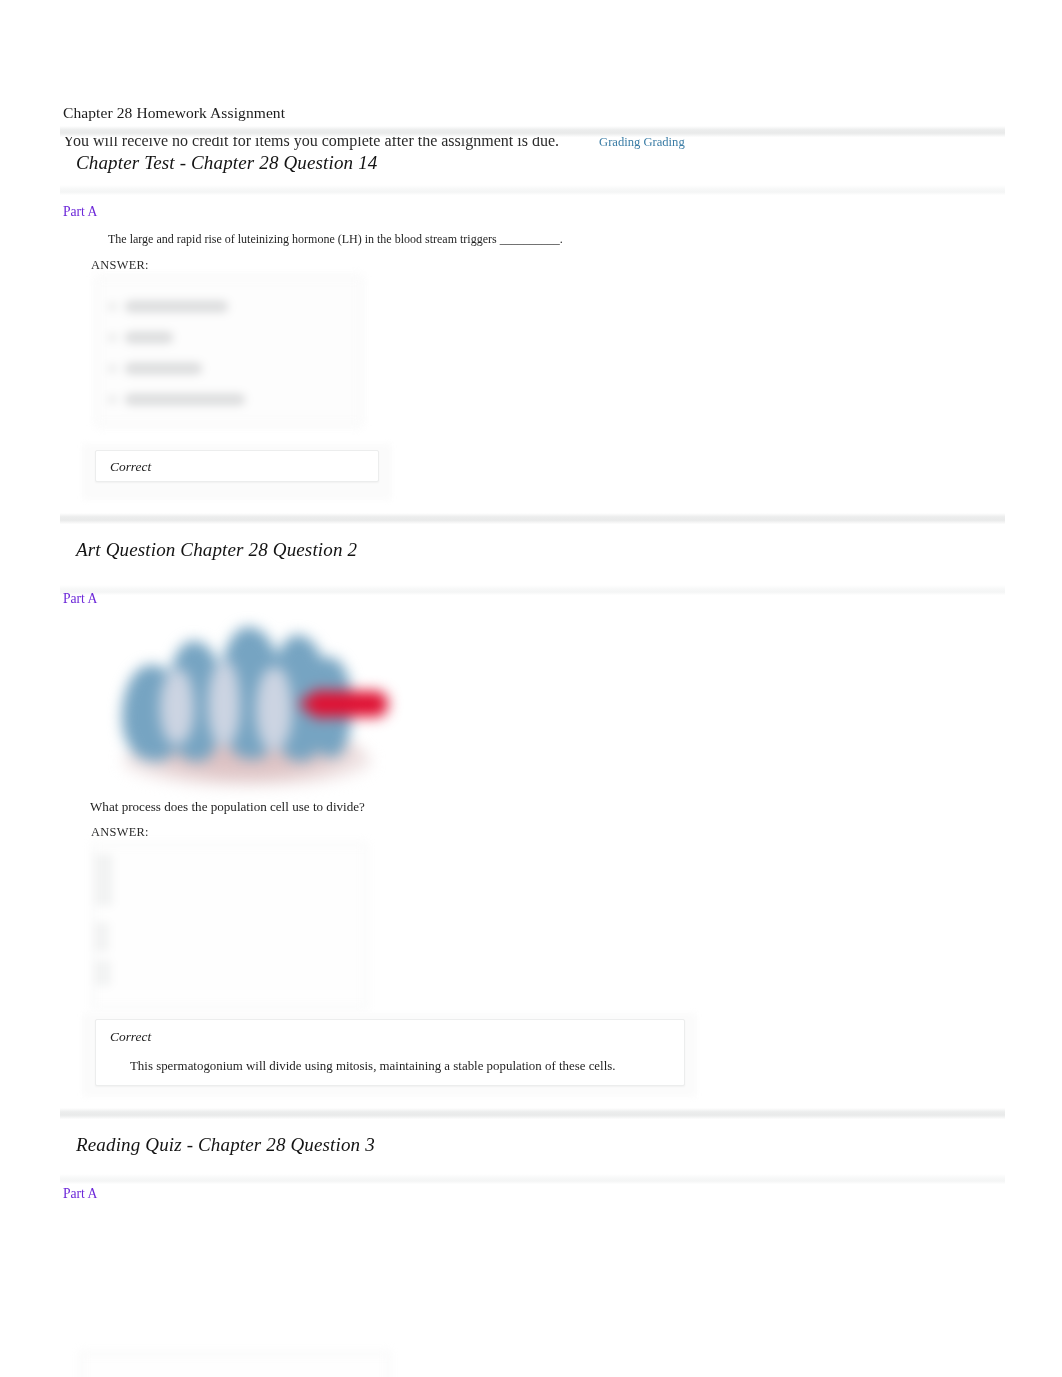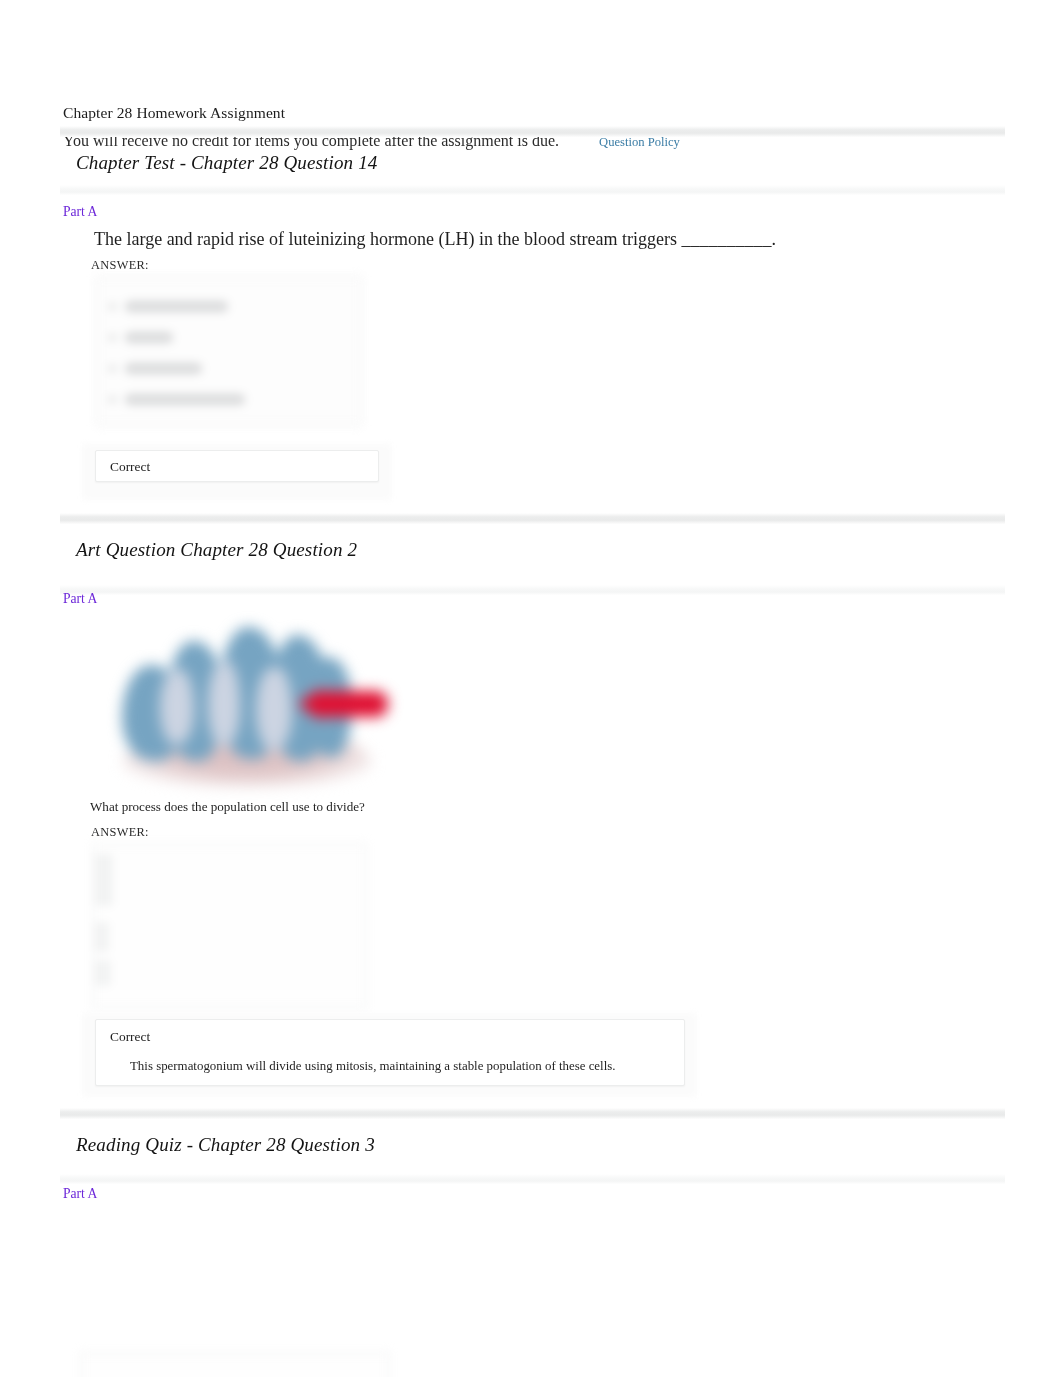--- a/index.html
+++ b/index.html
@@ -100,22 +100,22 @@
   .part-label {
     position: absolute;
     left: 63px;
     font-size: 13.6px;
     line-height: 19px;
     color: #6d28d9;
   }
 
   .question-text {
     position: absolute;
-    left: 94px;
-    font-size: 18px;
+    left: 108px;
+    font-size: 12px;
     line-height: 19px;
     color: #1f1f1f;
     white-space: nowrap;
   }
   .answer-label {
     position: absolute;
     left: 91px;
     font-size: 12.4px;
     line-height: 18px;
     color: #2a2a2a;
@@ -170,20 +170,21 @@
     position: absolute;
     background: #fbfbfb;
     border-radius: 2px;
     filter: blur(3px);
   }
   .feedback-title {
     position: absolute;
     font-size: 13.4px;
     line-height: 19px;
     color: #1c1c1c;
+    font-style: italic;
   }
   .feedback-text {
     position: absolute;
     font-size: 12.9px;
     line-height: 19px;
     color: #1f1f1f;
     white-space: nowrap;
   }
 
   
@@ -234,21 +235,21 @@
 </style>
 </head>
 <body>
 
 <div class="page">
 
   <div class="assignment-header">
     <div class="assignment-title">Chapter 28 Homework Assignment</div>
     <div class="assignment-notice-row">
       <span class="assignment-notice">You will receive no credit for items you complete after the assignment is due.</span>
-      <a class="grading-policy-link">Question Policy</a>
+      <a class="grading-policy-link">Grading Grading</a>
     </div>
   </div>
 
   <div class="question-section" style="top:126px;">
 
     <div class="section-band"></div>
     <div class="section-heading">Chapter Test - Chapter 28 Question 14</div>
 
     <div class="part-band" style="top:59px;"></div>
     <div class="part-label" style="top:76px;">Part A</div>

